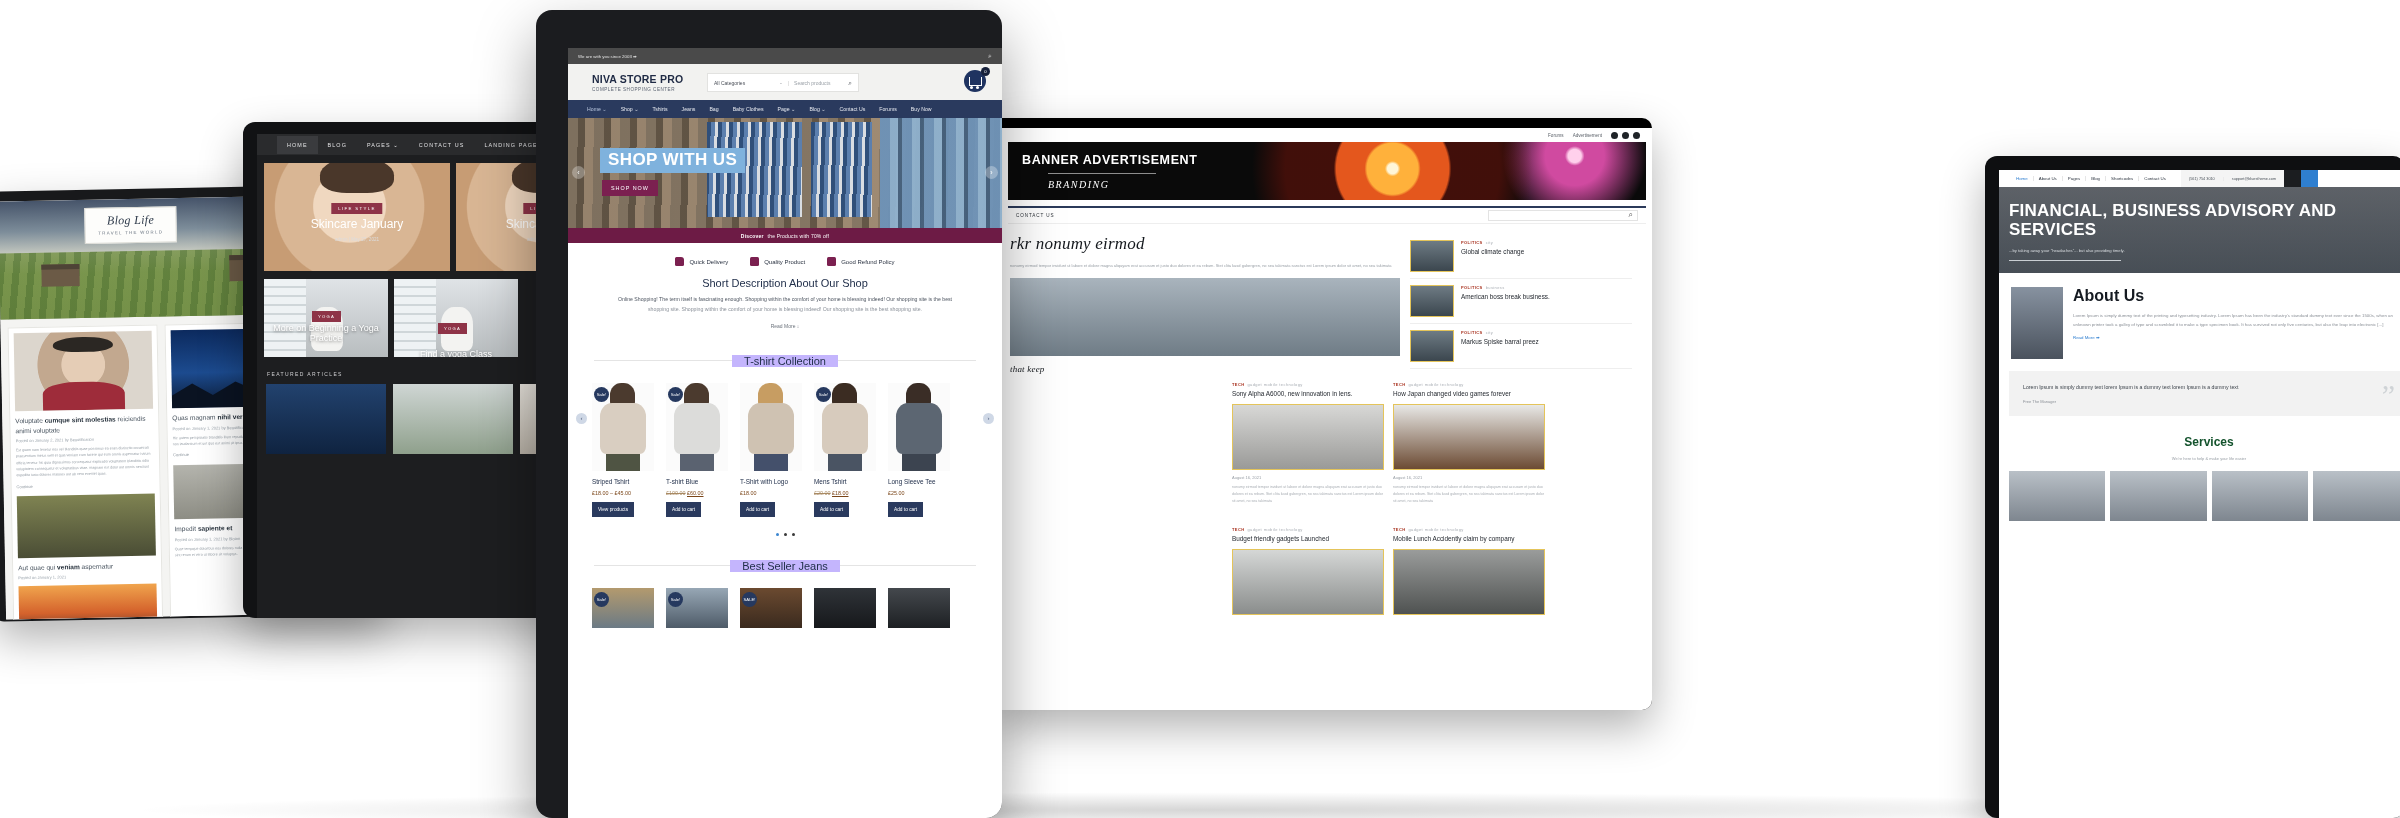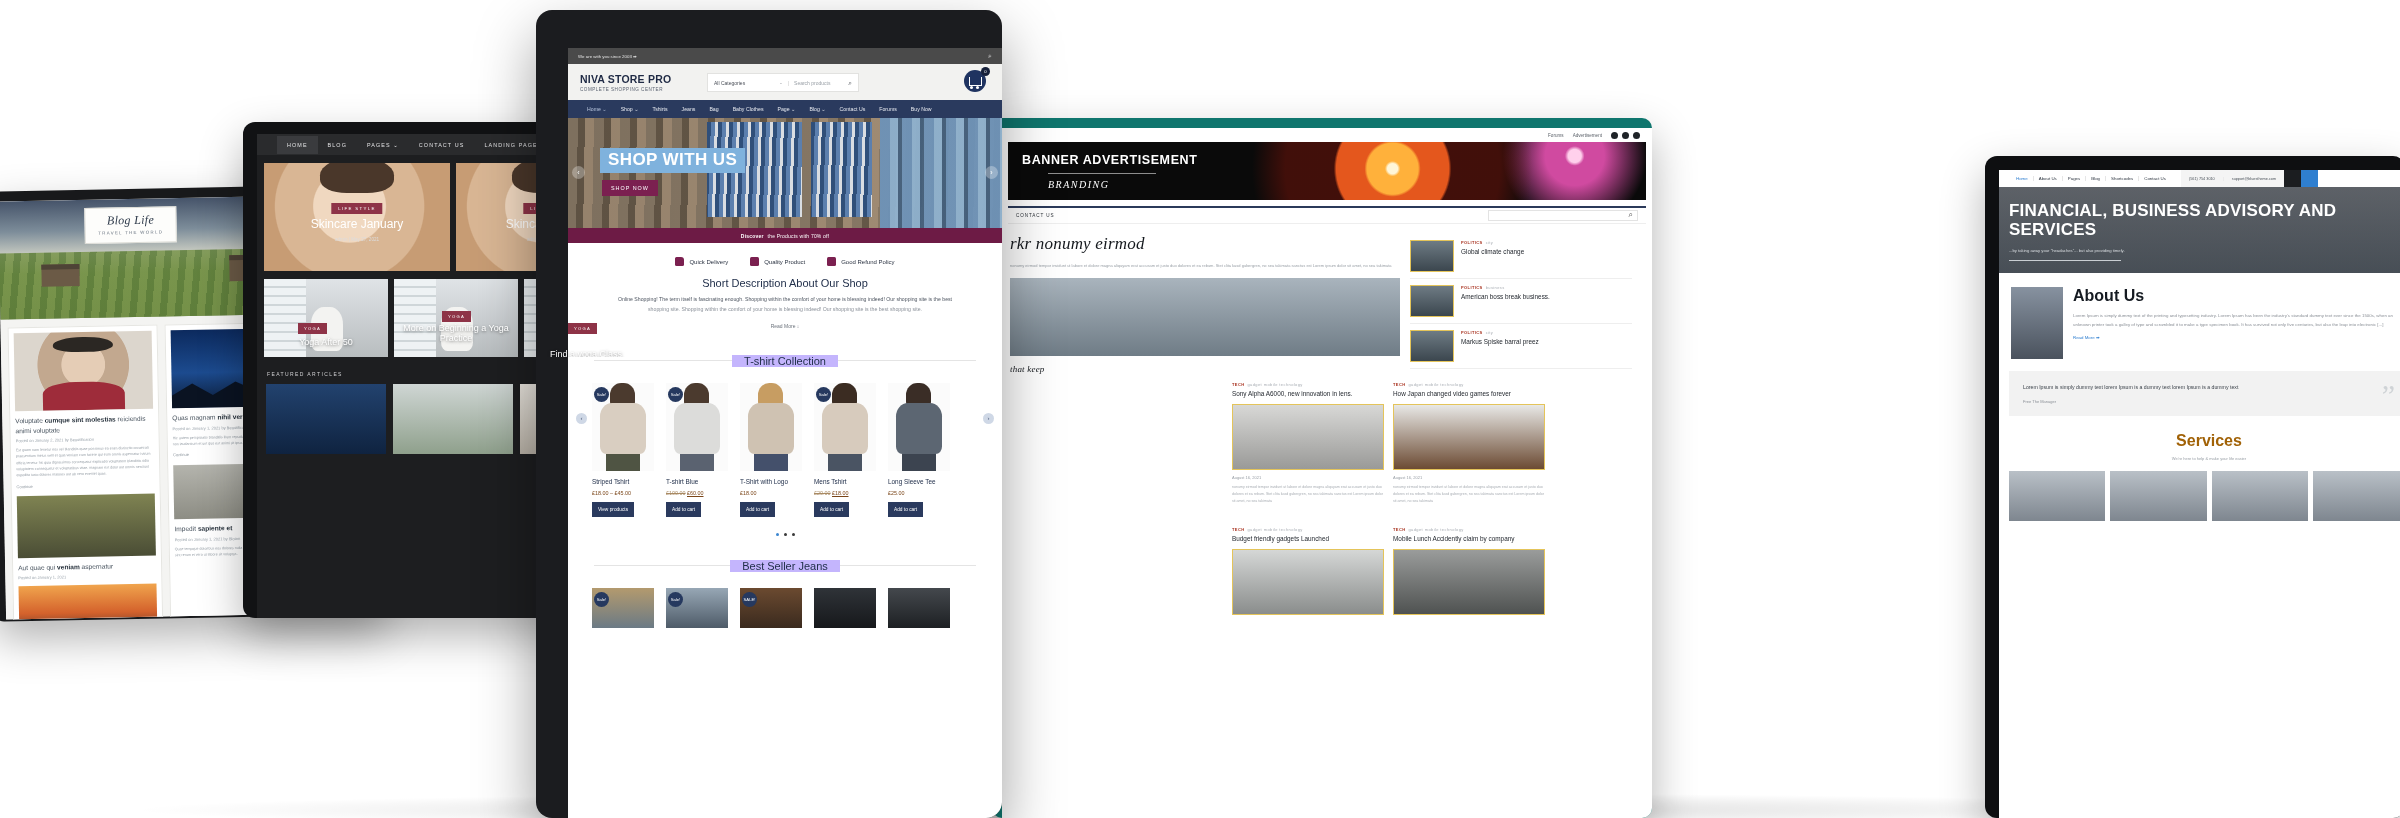--- a/index.html
+++ b/index.html
@@ -81,21 +81,21 @@
   .lb-fc.n3{ background:linear-gradient(#e9e5de,#b9b2a7);}
   .lb-dots { position:absolute; right:14px; bottom:96px; display:flex; flex-direction:column; gap:5px; }
   .lb-dots i { width:7px; height:7px; border-radius:50%; background:#4b4c4f; display:block; }
   .lb-dots i.on { background:#9b9b9e; }
 
   
   #dev3 { left:536px; top:10px; width:466px; height:808px; border-radius:16px; background:#1b1c1f; box-shadow:0 26px 60px rgba(0,0,0,.38); }
   #dev3 .screen { left:32px; top:38px; width:434px; height:780px; background:#fff; }
   .nv-bar { height:16px; background:#4a4a4a; display:flex; align-items:center; justify-content:space-between; padding:0 10px; }
   .nv-bar .l { font-size:4.4px; color:#e3e3e3; }
-  .nv-head { height:36px; background:#f2f2f0; display:flex; align-items:center; padding:0 12px; position:relative; }
+  .nv-head { height:36px; background:#f2f2f0; display:flex; align-items:center; padding:0 24px; position:relative; }
   .nv-brand b { display:block; font-size:10.5px; font-weight:bold; color:#1f2a44; letter-spacing:.2px; }
   .nv-brand s { display:block; text-decoration:none; font-size:4.6px; color:#5c6472; letter-spacing:.5px; margin-top:2px; }
   .nv-search { position:absolute; left:139px; top:9px; width:152px; height:19px; background:#fff; border:1px solid #e2e2e0; display:flex; align-items:center; padding:0 6px; }
   .nv-cat { font-size:5px; color:#4a4f58; }
   .nv-chev { font-size:4px; color:#8b8f96; margin-left:34px; }
   .nv-div { color:#cdcdcd; margin:0 5px; font-size:6px; }
   .nv-ph { font-size:5px; color:#9aa0a7; flex:1; }
   .nv-cart { position:absolute; right:14px; top:6px; width:24px; height:24px; }
   .nv-cart .circ { width:22px; height:22px; border-radius:50%; background:#1f3360; position:relative; }
   .nv-cart .circ:before { content:""; position:absolute; left:5px; top:7px; width:11px; height:8px; border:1.6px solid #fff; border-top:none; }
@@ -139,21 +139,21 @@
   .nv-pp { font-size:5.4px; color:#7a4518; margin-top:5px; }
   .nv-pp del { color:#a98a63; }
   .nv-pp ins { text-decoration:underline; }
   .nv-btn { margin-top:6px; background:#2a3a5e; color:#fff; font-size:4.8px; padding:5px 6px; display:inline-block; text-align:center; }
   .nv-carr { position:absolute; top:44px; width:11px; height:11px; border-radius:50%; background:#cfd8e6; color:#4a5b78; font-size:6px; line-height:11px; text-align:center; }
   .nv-dots { display:flex; justify-content:center; gap:5px; margin-top:16px; }
   .nv-dots i { width:3px; height:3px; border-radius:50%; background:#3a3a3a; }
   .nv-dots i.on { background:#3b86d0; }
 
   
-  #dev4 { left:992px; top:118px; width:660px; height:700px; border-radius:10px; background:#0f766e; }
+  #dev4 { left:992px; top:118px; width:660px; height:592px; border-radius:10px; background:#000000; }
   #dev4 .screen { left:10px; top:10px; width:650px; height:690px; background:#fff; }
   .nw-top { height:14px; background:#fff; display:flex; align-items:center; justify-content:flex-end; gap:9px; padding-right:12px; }
   .nw-top span { font-size:4.6px; color:#5c626a; }
   .nw-soc { display:flex; gap:4px; }
   .nw-soc i { width:7px; height:7px; border-radius:50%; background:#1f2328; display:block; }
   .nw-ban { height:58px; margin:0 6px; background:#0a0a0a; position:relative; overflow:hidden; display:flex; flex-direction:column; justify-content:center; padding-left:14px; }
   .nw-ban:after { content:""; position:absolute; right:0; top:0; bottom:0; width:62%;
      background: radial-gradient(circle at 36% 46%, #fff6d8 0 2%, #ffb13b 3% 10%, #e4571d 11% 22%, rgba(120,20,10,.5) 23% 42%, rgba(0,0,0,0) 55%),
                  radial-gradient(circle at 82% 24%, #ffd0ec 0 2%, #d04aa0 3% 9%, rgba(0,0,0,0) 22%); }
   .nw-ban b { font-size:12.5px; color:#fff; letter-spacing:.6px; z-index:2; }
@@ -199,21 +199,21 @@
   .bs-about { display:flex; gap:10px; padding:14px 12px 0 12px; }
   .bs-ai { width:52px; height:72px; background:linear-gradient(#8792a0,#4a525d); flex:none; }
   .bs-at { font-size:16px; font-weight:bold; color:#151a21; }
   .bs-ap { font-size:4.4px; color:#8b9097; line-height:1.95; margin-top:7px; }
   .bs-rm { font-size:4.4px; color:#2f7fd0; margin-top:6px; }
   .bs-quote { margin:12px 10px 0 10px; background:#f2f2f2; padding:12px 14px; position:relative; }
   .bs-qt { font-size:5.2px; color:#3b424a; line-height:1.85; width:74%; }
   .bs-qa { font-size:4px; color:#8b9097; margin-top:6px; }
   .bs-qm { position:absolute; right:14px; bottom:12px; font-size:30px; color:#cfd3d6; font-family:"Liberation Serif", serif; line-height:.6; }
   .bs-srv { text-align:center; margin-top:16px; }
-  .bs-srv b { font-size:16px; color:#a16207; }
+  .bs-srv b { font-size:12px; color:#14532d; }
   .bs-srv p { font-size:4px; color:#9aa0a7; margin-top:6px; }
   .bs-row { display:flex; gap:5px; padding:10px 10px 0 10px; }
   .bs-row div { flex:1; height:50px; background:linear-gradient(#b9c0c7,#7e868f); }
 
   .shadow-ellipse { position:absolute; left:120px; bottom:-10px; width:2160px; height:36px; border-radius:50%; background:radial-gradient(ellipse at center, rgba(0,0,0,.16), rgba(0,0,0,0) 70%); }
 </style>
 </head>
 <body>
 
 <div id="stage">
@@ -301,24 +301,20 @@
           <div class="lb-ct">Skincare routine</div>
           <div class="lb-cm">admin | May 27, 2021</div>
         </div>
       </div>
       <div class="lb-dots">
           <i class="on"></i>
           <i></i>
           <i></i>
         </div>
       <div class="lb-yoga-row">
-        <div class="lb-y">
-          <div class="lb-yb" style="left:34px;top:44px;">YOGA</div>
-          <div class="lb-yt" style="top:58px;">Yoga After 50</div>
-        </div>
         <div class="lb-y">
           <div class="lb-yb" style="left:48px;top:32px;">YOGA</div>
           <div class="lb-yt" style="top:44px;">More on Beginning a Yoga Practice</div>
         </div>
         <div class="lb-y">
           <div class="lb-yb" style="left:44px;top:44px;">YOGA</div>
           <div class="lb-yt" style="top:70px;text-decoration:underline;">Find a yoga Class</div>
         </div>
       </div>
       <div class="lb-fa">

